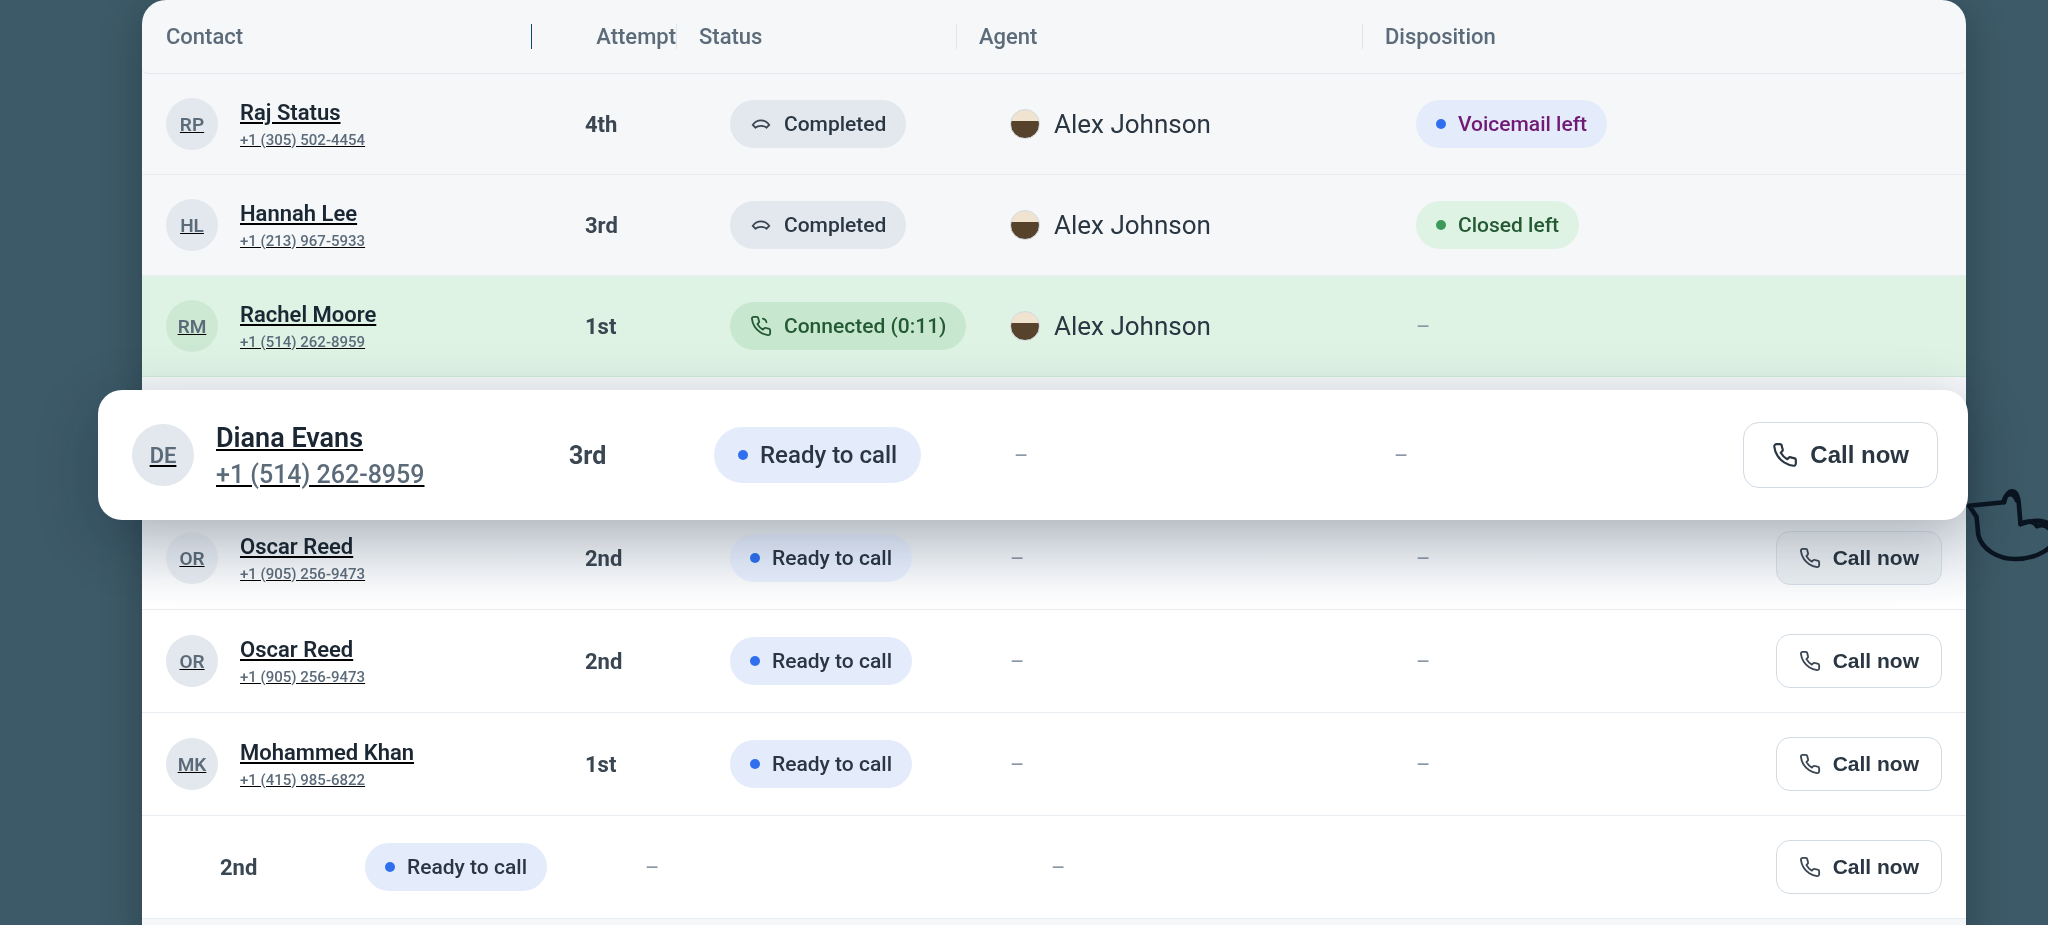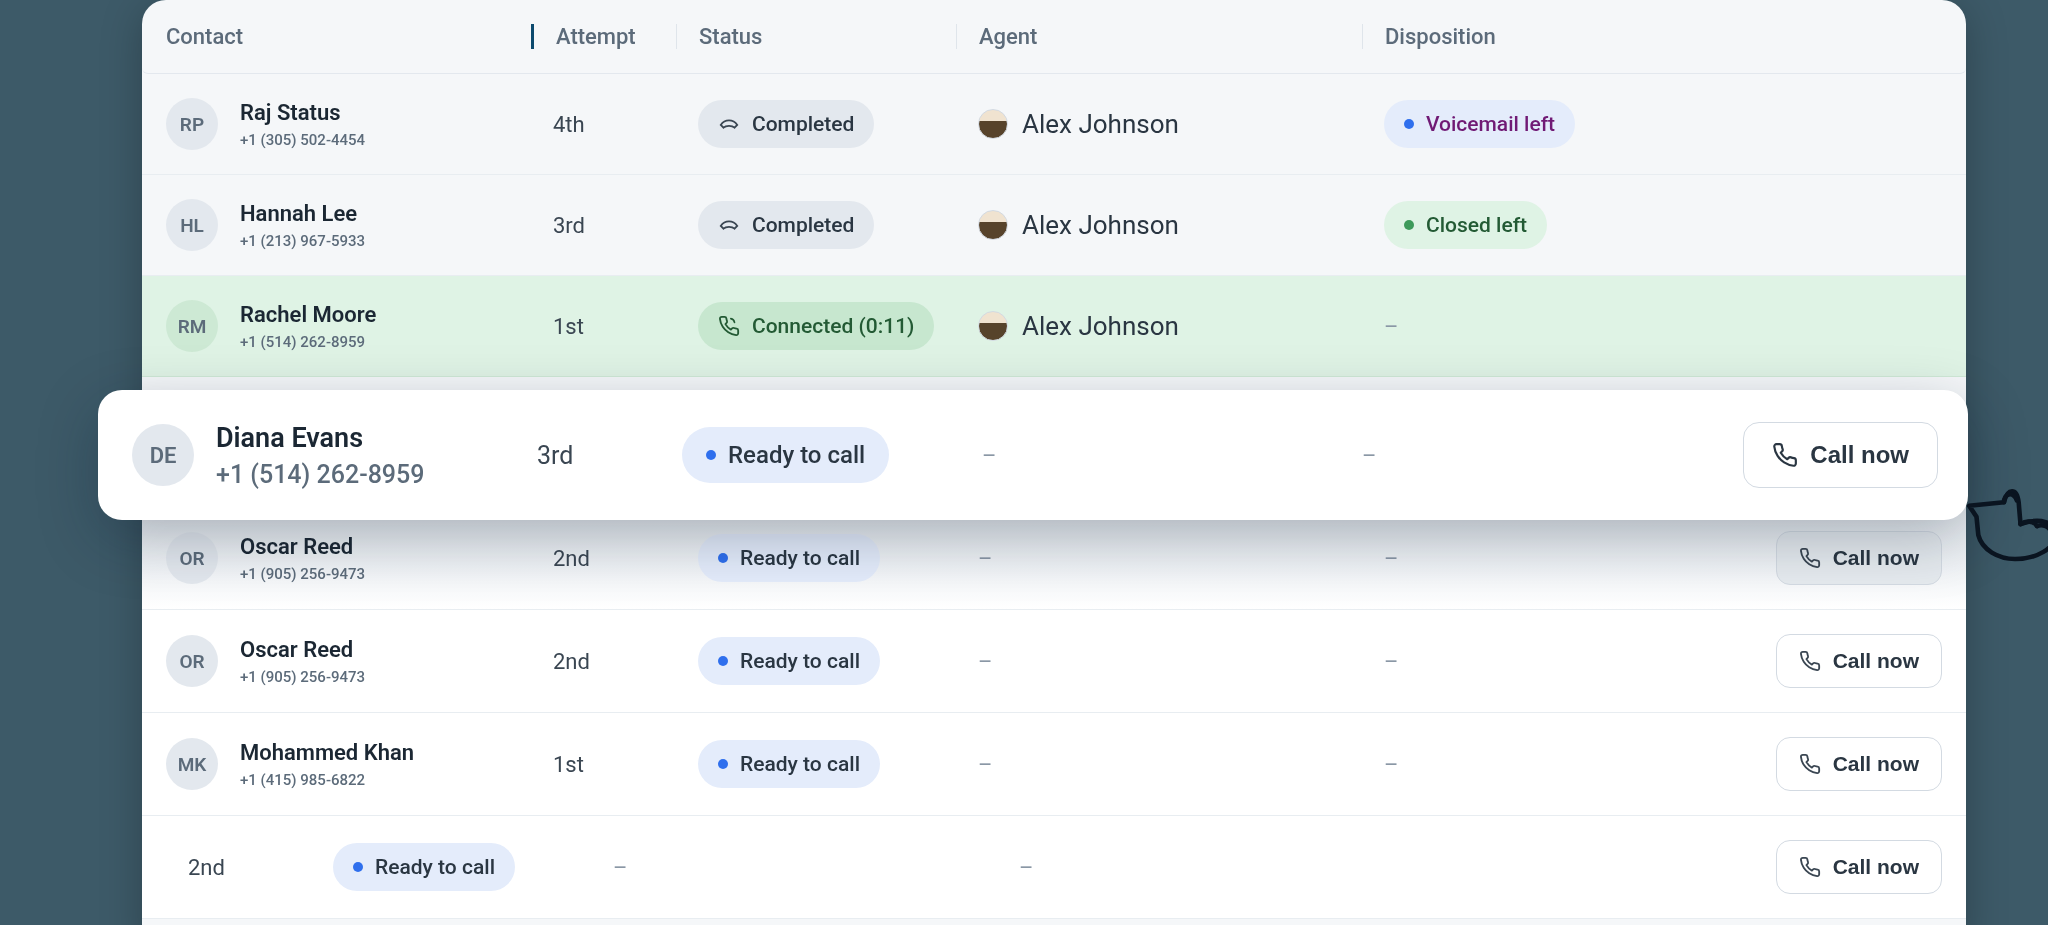--- a/index.html
+++ b/index.html
@@ -32,39 +32,39 @@
     display: flex;
     align-items: center;
     padding: 24px 0 24px 24px;
     color: #5c6b7a;
     font-size: 22px;
     font-weight: 500;
     border-bottom: 1px solid #e3e8ee;
     border-radius: 6px;
   }
   .col-contact { width: 365px; padding-left: 0; }
-  .col-attempt { width: 145px; border-left: 3px solid #0c4a6e; padding-left: 22px; }
+  .col-attempt { width: 145px; border-left: 1px solid #0c4a6e; padding-left: 22px; text-align: right; }
   .col-status  { width: 280px; border-left: 1px solid #dfe5eb; padding-left: 22px; }
   .col-agent   { width: 406px; border-left: 1px solid #dfe5eb; padding-left: 22px; }
   .col-disp    { flex: 1; border-left: 1px solid #dfe5eb; padding-left: 22px; }
 
   
   .row {
     display: flex;
     align-items: center;
     padding: 24px 24px 24px 24px;
     border-bottom: 1px solid #e8edf1;
     background: #fff;
   }
   .row.muted { background: #f5f7f9; }
   .row.green { background: #dff3e5; border-bottom-color: #cfe9d6; }
   .row.shade { background: linear-gradient(#e6ebef, #f1f4f7 60%, #ffffff); }
   
-  .c-contact { width: 365px; display: flex; align-items: center; gap: 22px; }
-  .c-attempt { width: 145px; padding-left: 22px; color: #3a4652; font-size: 22px; font-weight: 400; }
+  .c-contact { width: 365px; display: flex; align-items: center; gap: 22px; text-decoration: underline; }
+  .c-attempt { width: 145px; padding-left: 22px; color: #3a4652; font-size: 22px; font-weight: 700; margin-left: 32px; }
   .c-status  { width: 280px; padding-left: 22px; }
   .c-agent   { width: 406px; padding-left: 22px; display:flex; align-items:center; gap:14px; }
   .c-disp    { flex: 1; padding-left: 22px; display:flex; align-items:center; }
 
   .avatar {
     width: 52px; height: 52px; border-radius: 50%;
     background: #e3e8ee; color: #5c6b7a;
     display: flex; align-items: center; justify-content: center;
     font-size: 19px; font-weight: 600;
     flex-shrink: 0;

